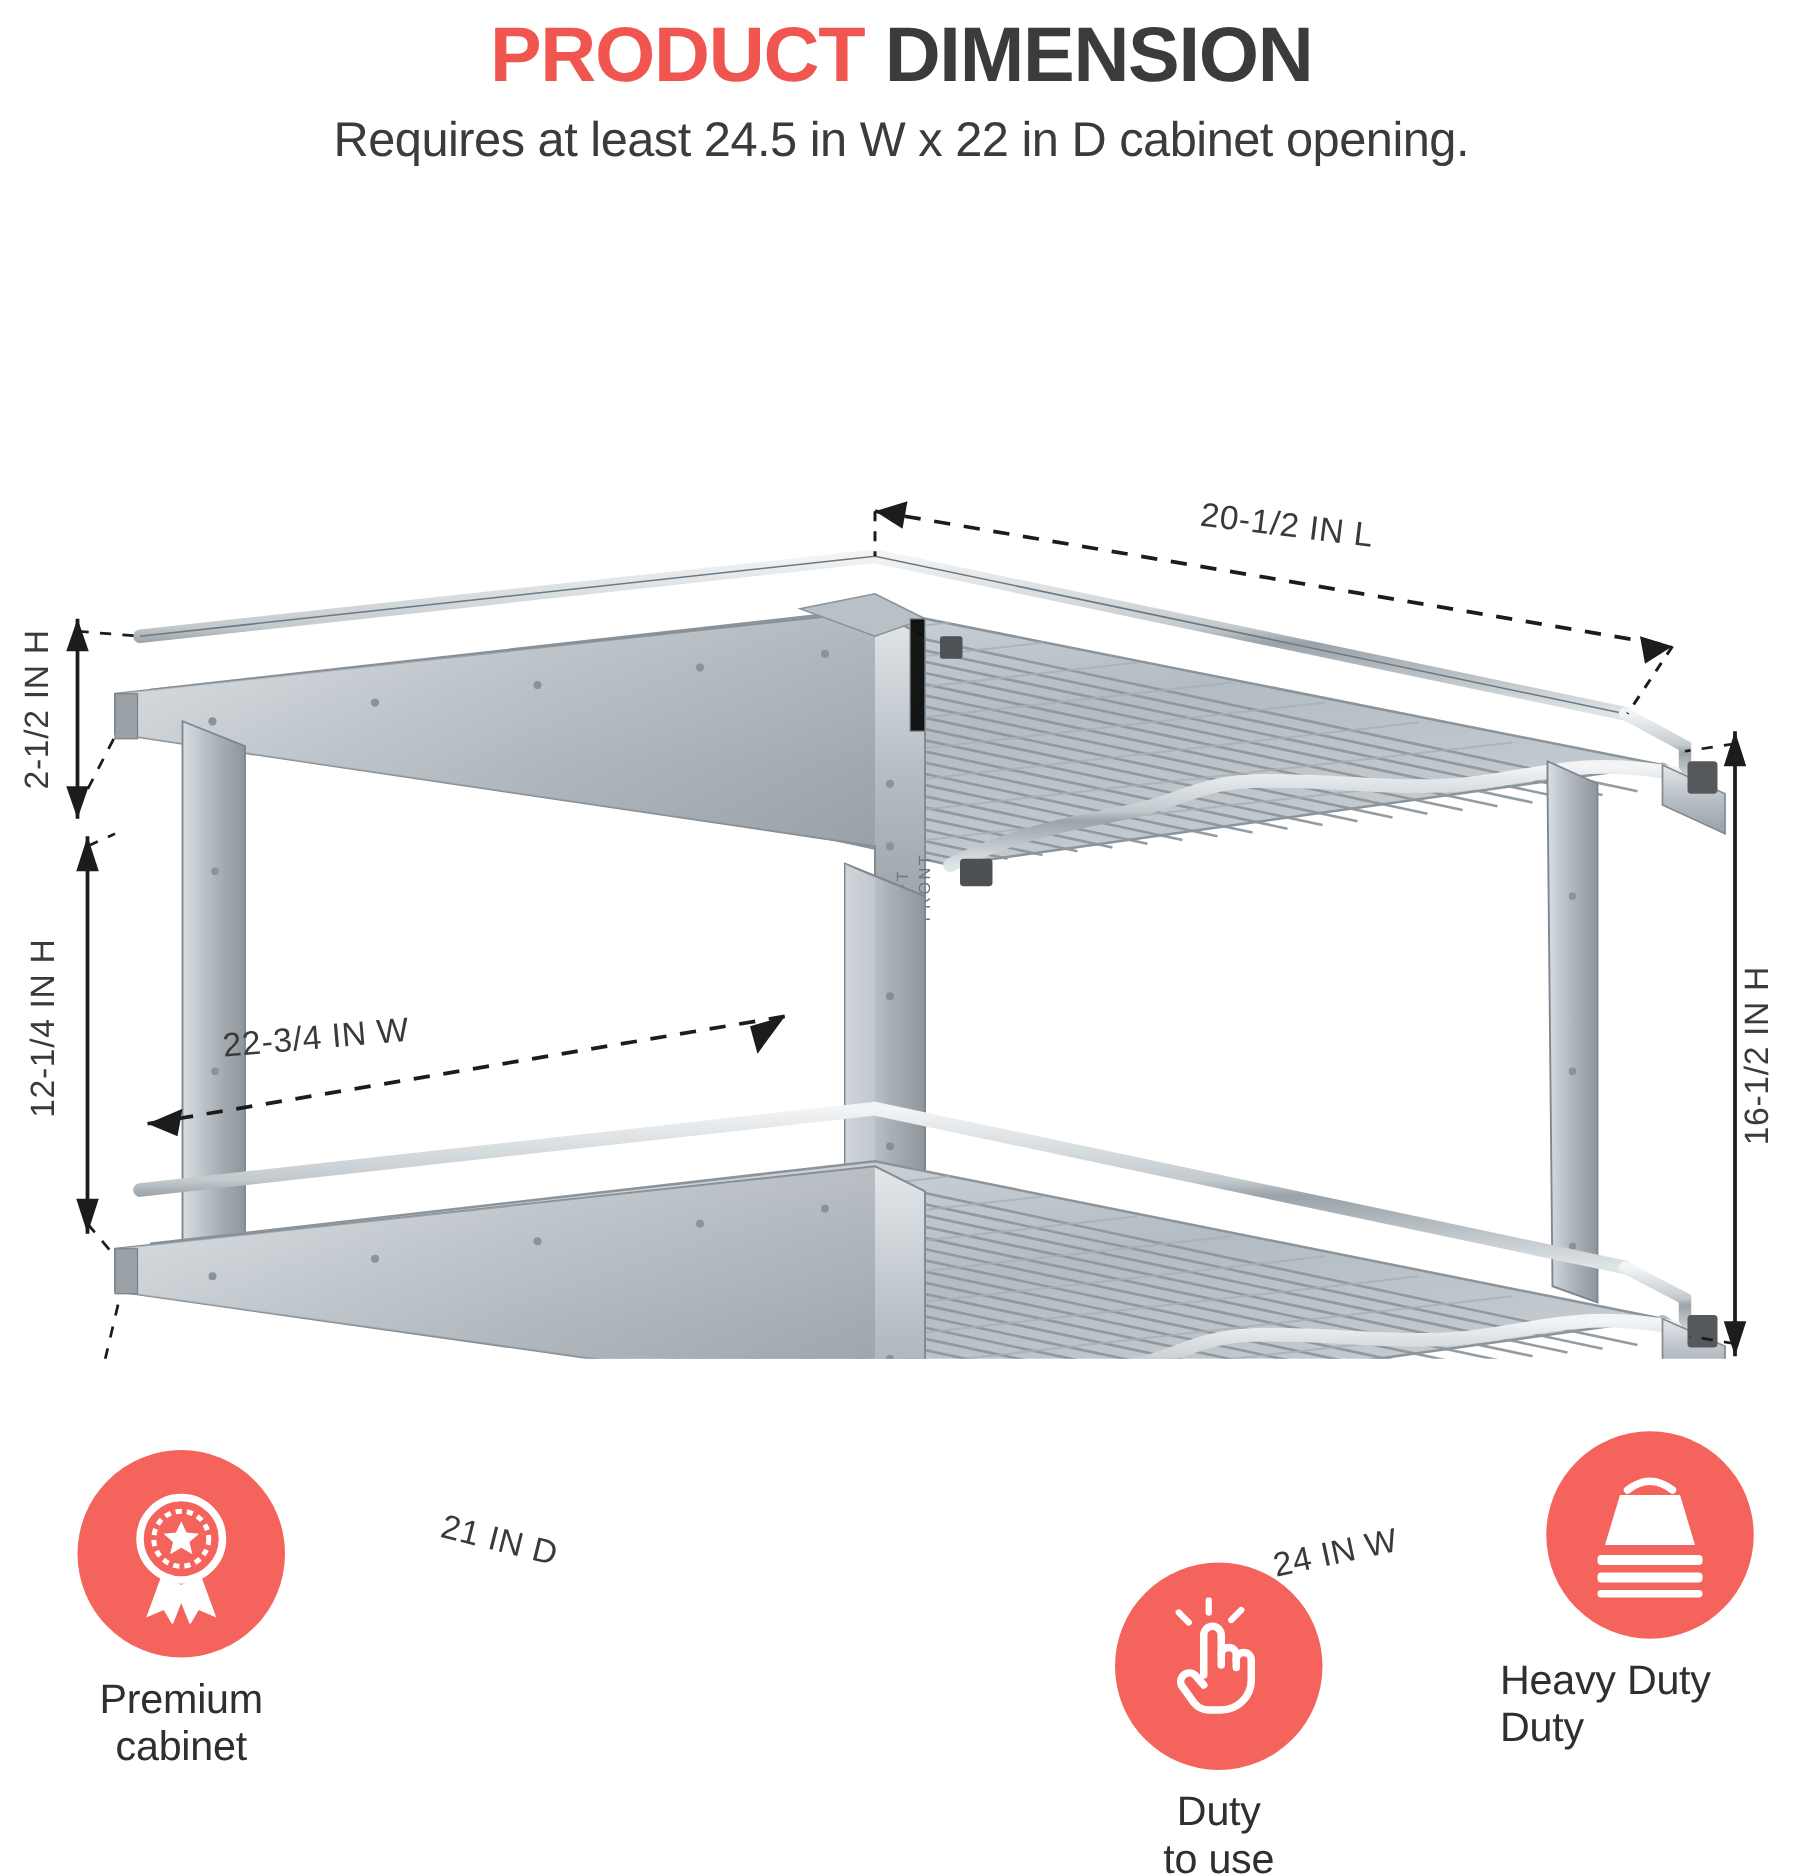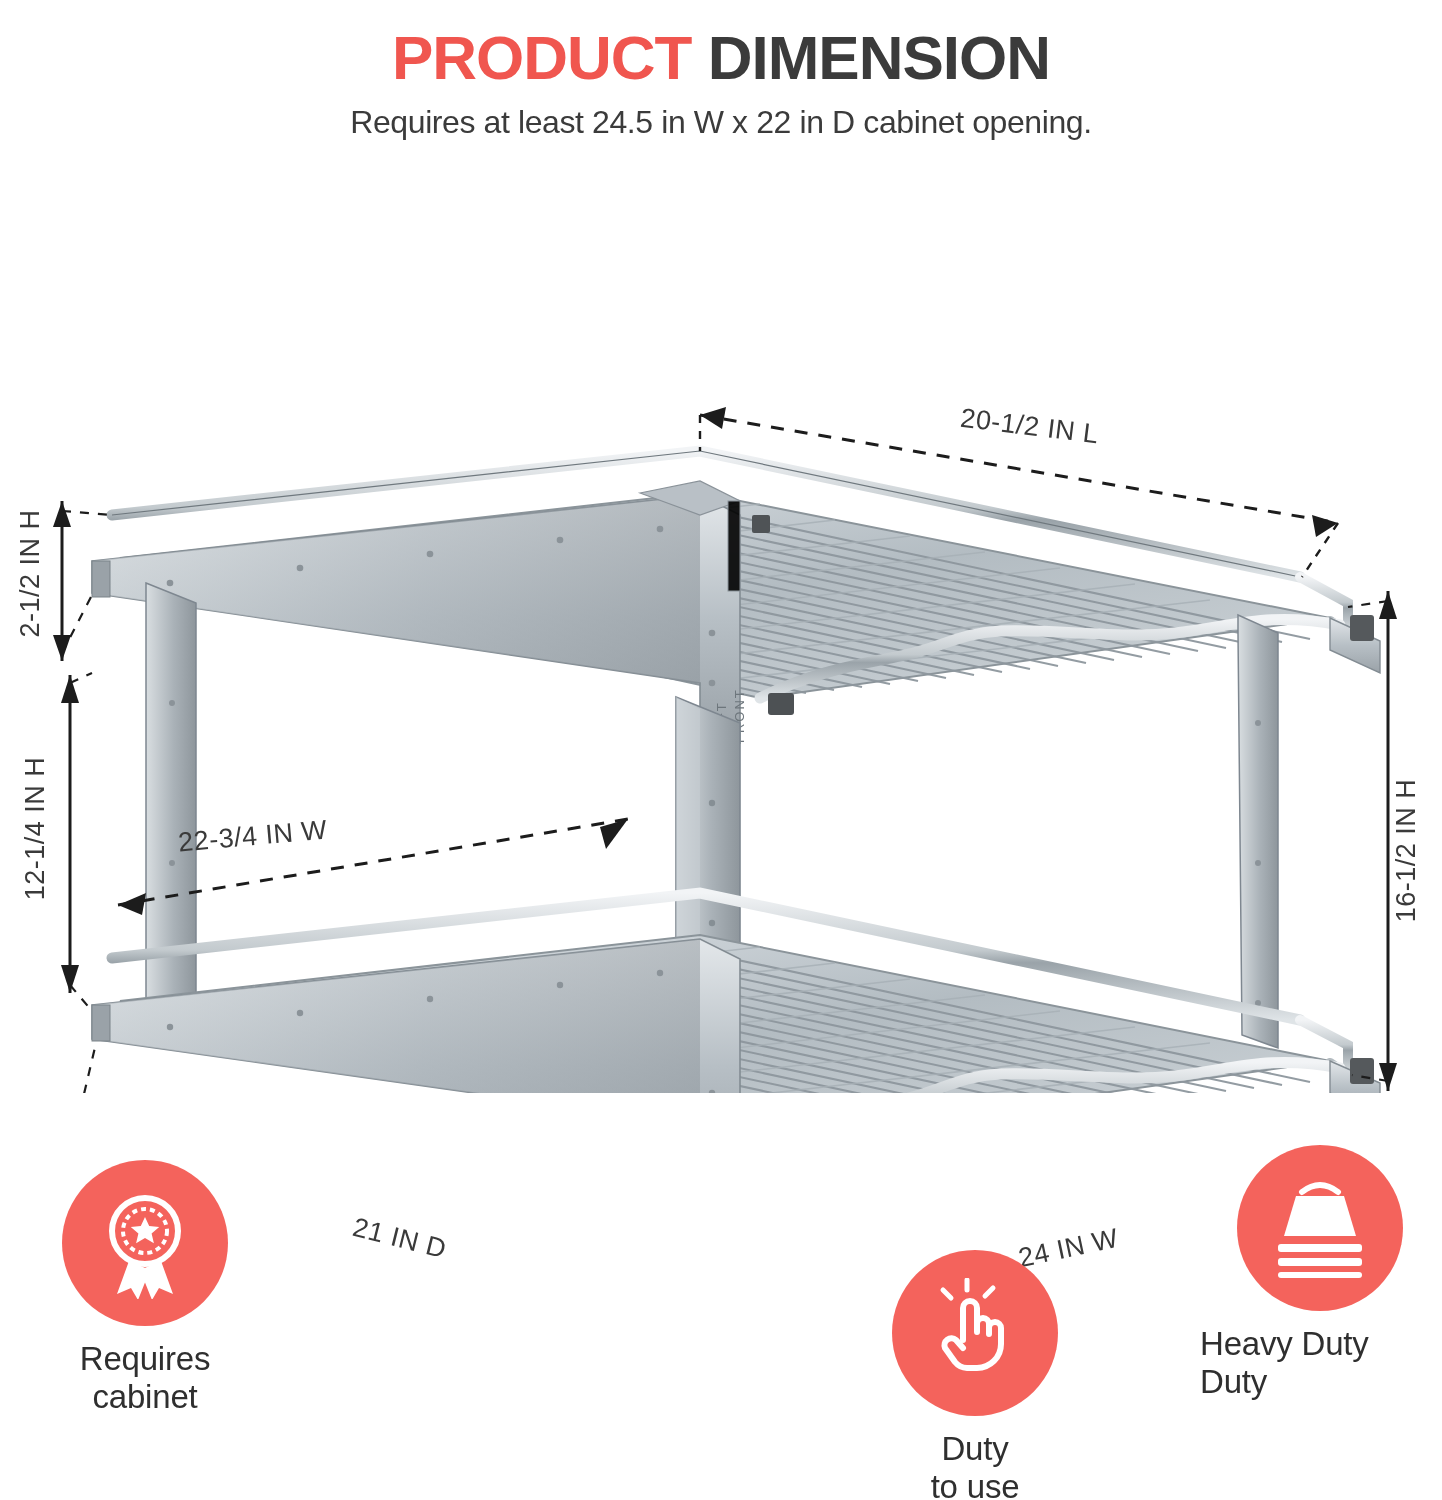--- a/index.html
+++ b/index.html
@@ -6,30 +6,30 @@
   body {
     width:1442px; height:1500px;
     background:#ffffff;
     font-family:"Liberation Sans", sans-serif;
     color:#2f2f2f;
     overflow:hidden;
     position:relative;
   }
 
   
-  .header { text-align:center; padding-top:25px; }
+  .header { text-align:center; padding-top:12px; }
   .title {
     font-size:62px; font-weight:bold; letter-spacing:-1px;
     line-height:1.05;
   }
   .title .word1 { color:#f0564f; }
   .title .word2 { color:#3b3b3b; }
   .subtitle {
     margin-top:14px;
-    font-size:32px; font-weight:400; color:#3b3b3b;
+    font-size:39px; font-weight:400; color:#3b3b3b;
     letter-spacing:-0.4px;
   }
 
   
   .stage {
     position:relative;
     width:1442px; height:930px;
     margin-top:22px;
   }
 
@@ -424,21 +424,21 @@
     <div class="circle">
       <svg width="104" height="112" viewBox="0 0 104 112">
         <circle cx="52" cy="44" r="33" fill="none" stroke="#ffffff" stroke-width="6"></circle>
         <circle cx="52" cy="44" r="22" fill="none" stroke="#ffffff" stroke-width="4" stroke-dasharray="5 4"></circle>
         <path d="M52 30 l4.2 9 10 .9 -7.6 6.6 2.3 9.8 -8.9-5.2 -8.9 5.2 2.3-9.8 -7.6-6.6 10-.9z" fill="#ffffff"></path>
         <path d="M36 74 l-12 33 14-6 7 12 12-30z" fill="#ffffff"></path>
         <path d="M68 74 l12 33 -14-6 -7 12 -12-30z" fill="#ffffff"></path>
       </svg>
     </div>
     <div class="flabel">
-      <span>Requires</span><br>
+      <span>Premium</span><br>
       <span>cabinet</span>
     </div>
   </div>
 
 
   <div class="feature f3">
     <div class="circle">
       <svg width="104" height="110" viewBox="0 0 104 110">
         <g stroke="#ffffff" stroke-width="6" fill="none" stroke-linecap="round" stroke-linejoin="round">
           <path d="M40 62 l0-32 a7 7 0 0 1 14 0 l0 24"></path>

